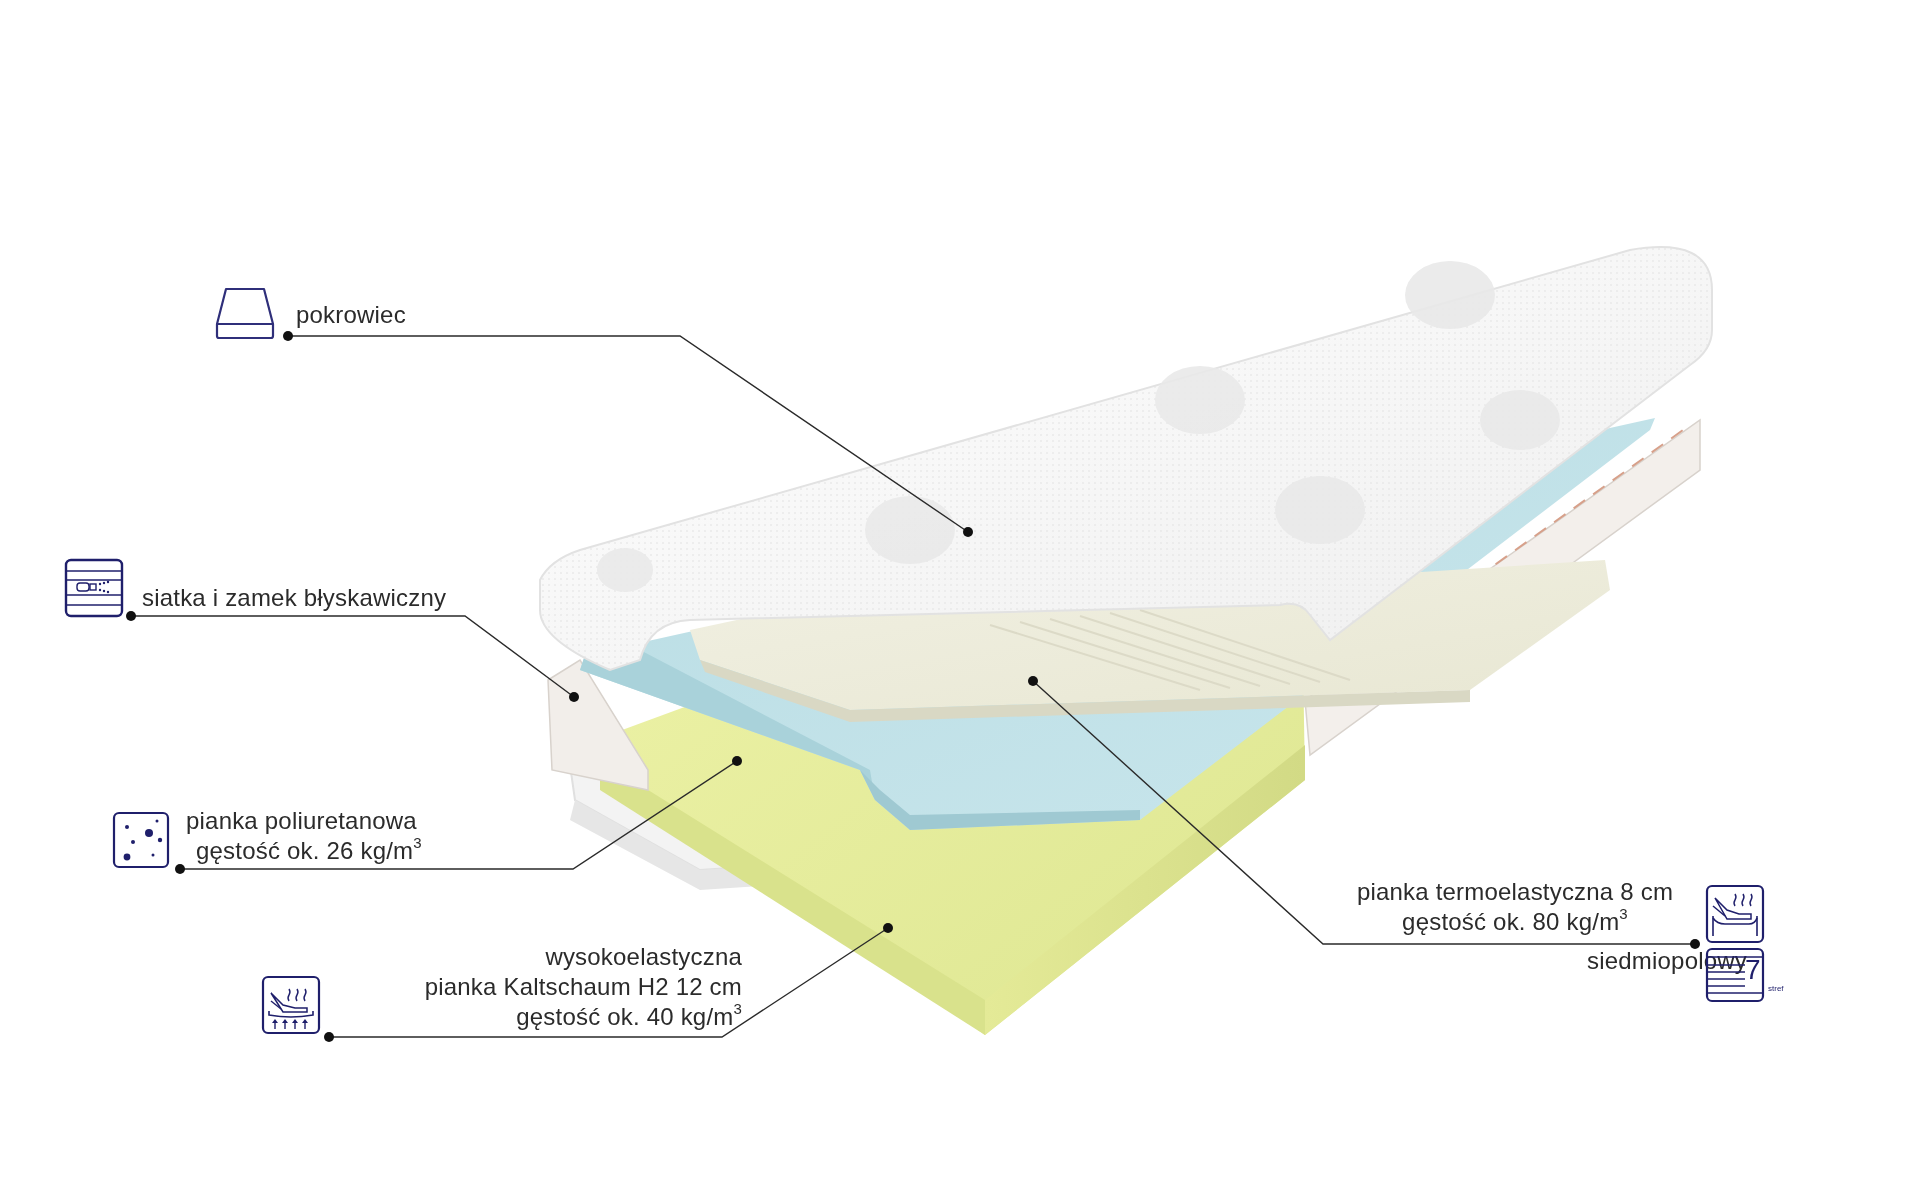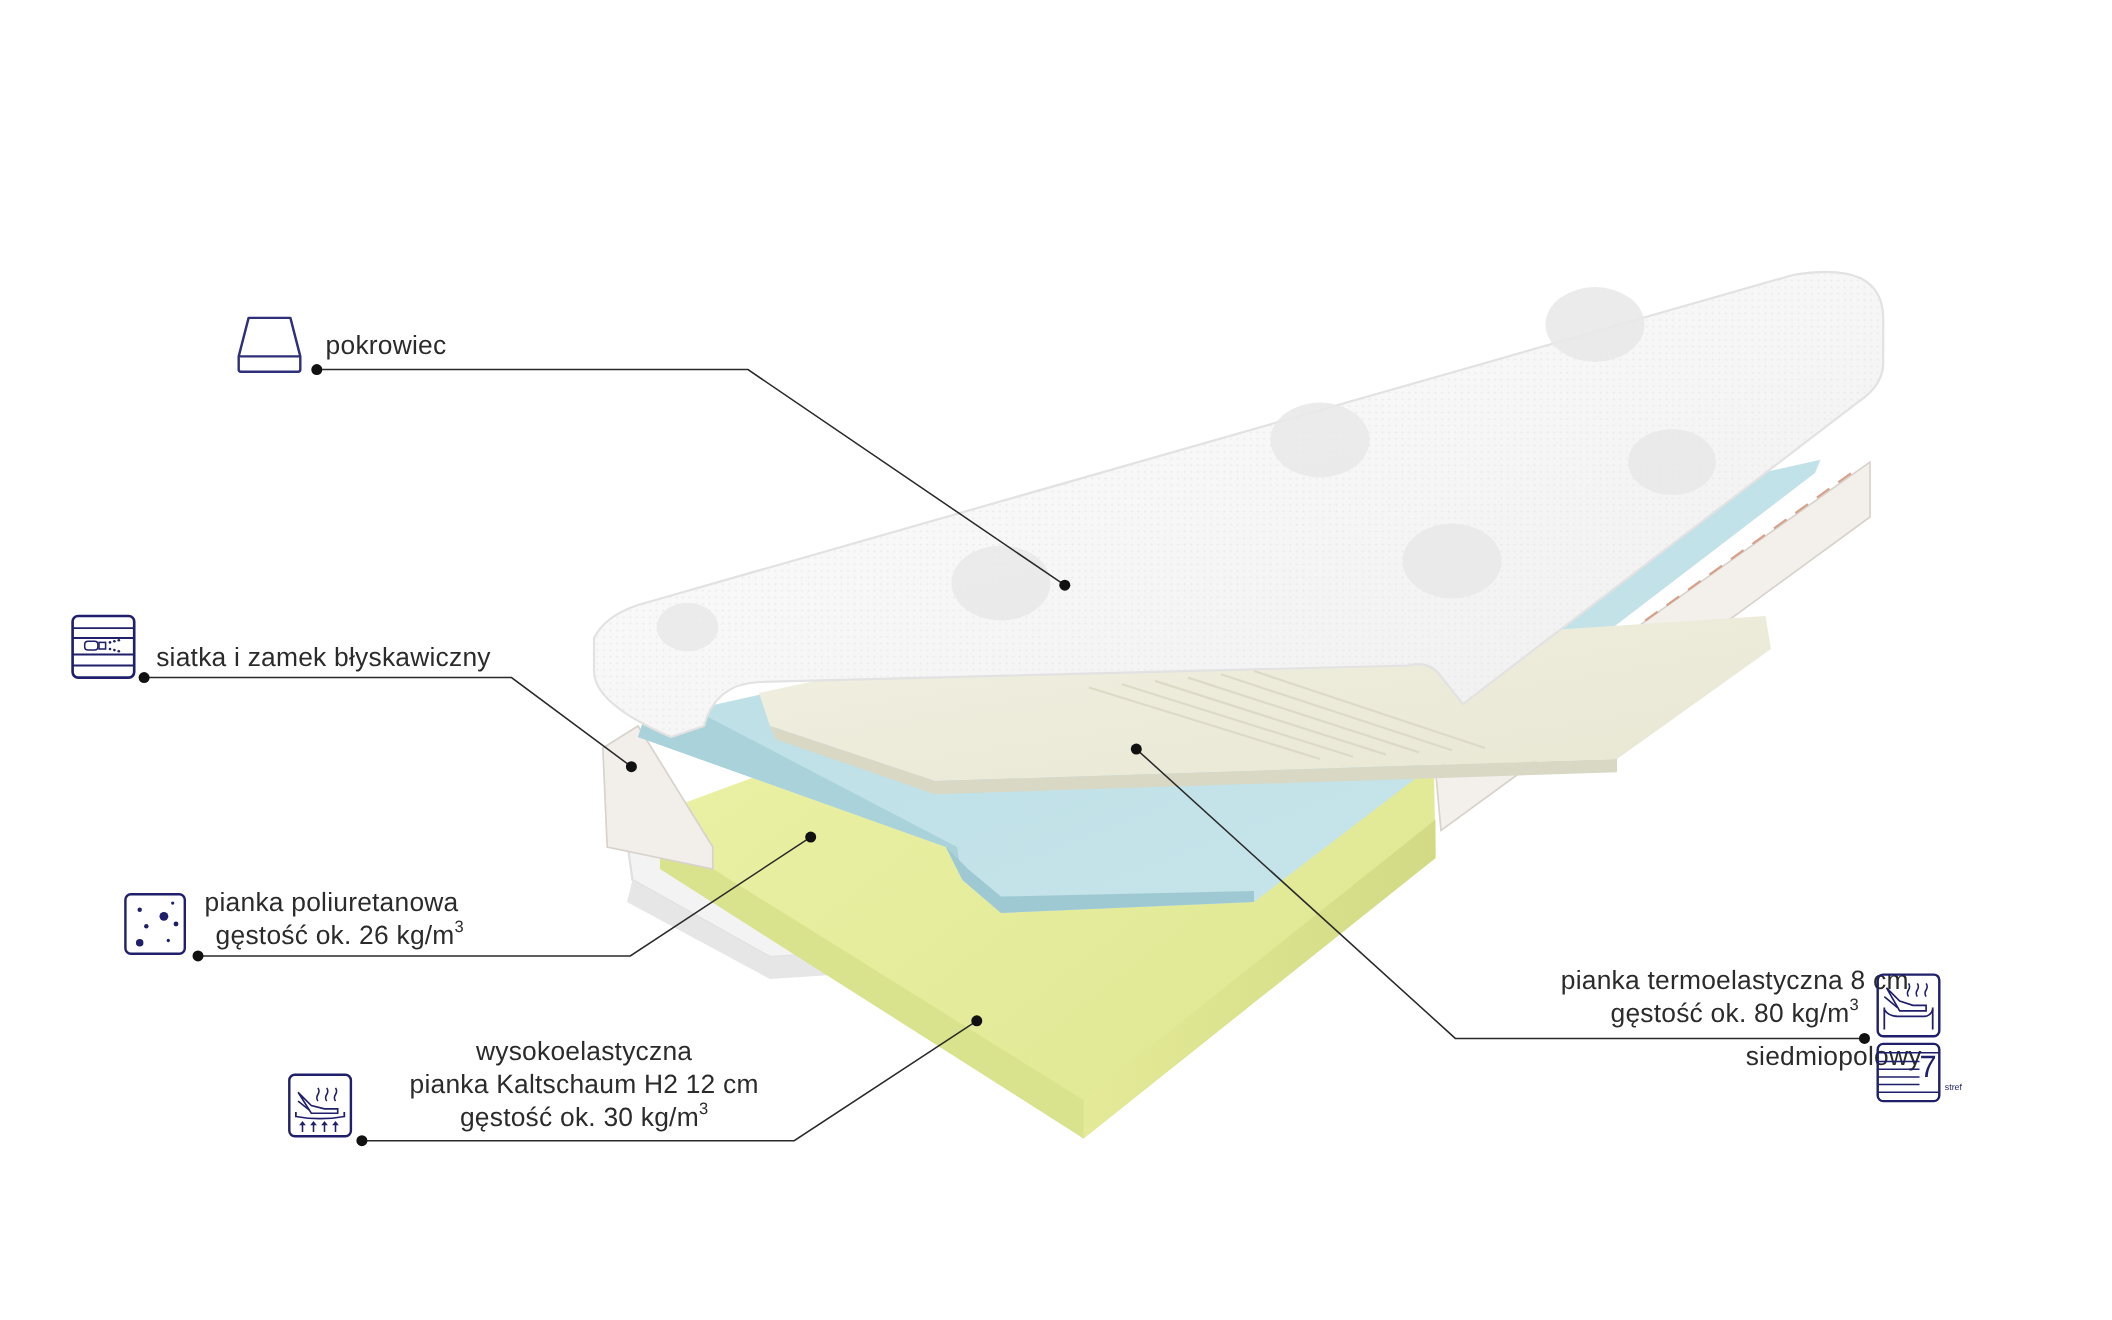--- a/index.html
+++ b/index.html
@@ -174,27 +174,27 @@
         <line x1="34" y1="54" x2="34" y2="46"></line>
         <line x1="44" y1="54" x2="44" y2="46"></line>
     </g>
     <g fill="#1f1f6b">
         <path d="M11 48 L14 44 L17 48 Z"></path>
         <path d="M21 48 L24 44 L27 48 Z"></path>
         <path d="M31 48 L34 44 L37 48 Z"></path>
         <path d="M41 48 L44 44 L47 48 Z"></path>
       </g>
   </svg>
-  <div class="label" style="left:331px;top:942px;width:400px;text-align:center;">
+  <div class="label" style="left:342px;top:942px;width:400px;text-align:right;">
     <span class="line">wysokoelastyczna</span>
     <span class="line">pianka Kaltschaum H2 12 cm</span>
-    <span class="line"><span>gęstość ok. 30 kg/m</span><sup>3</sup></span>
-  </div>
-
-  <div class="label" style="left:1402px;top:877px;width:350px;text-align:center;">
+    <span class="line"><span>gęstość ok. 40 kg/m</span><sup>3</sup></span>
+  </div>
+
+  <div class="label" style="left:1340px;top:877px;width:350px;text-align:center;">
     <span class="line">pianka termoelastyczna 8 cm</span>
     <span class="line"><span>gęstość ok. 80 kg/m</span><sup>3</sup></span>
   </div>
   <div class="label" style="left:1372px;top:946px;width:375px;text-align:right;">
     <span class="line">siedmiopolowy</span>
   </div>
 
   <svg class="icon" style="left:1705px;top:884px;" width="60" height="60" viewBox="0 0 60 60">
     <rect x="2" y="2" width="56" height="56" rx="5" fill="none" stroke="#1f1f6b" stroke-width="2.2"></rect>
     <path d="M8 32 L8 52 M52 32 L52 52" stroke="#1f1f6b" stroke-width="1.6"></path>

